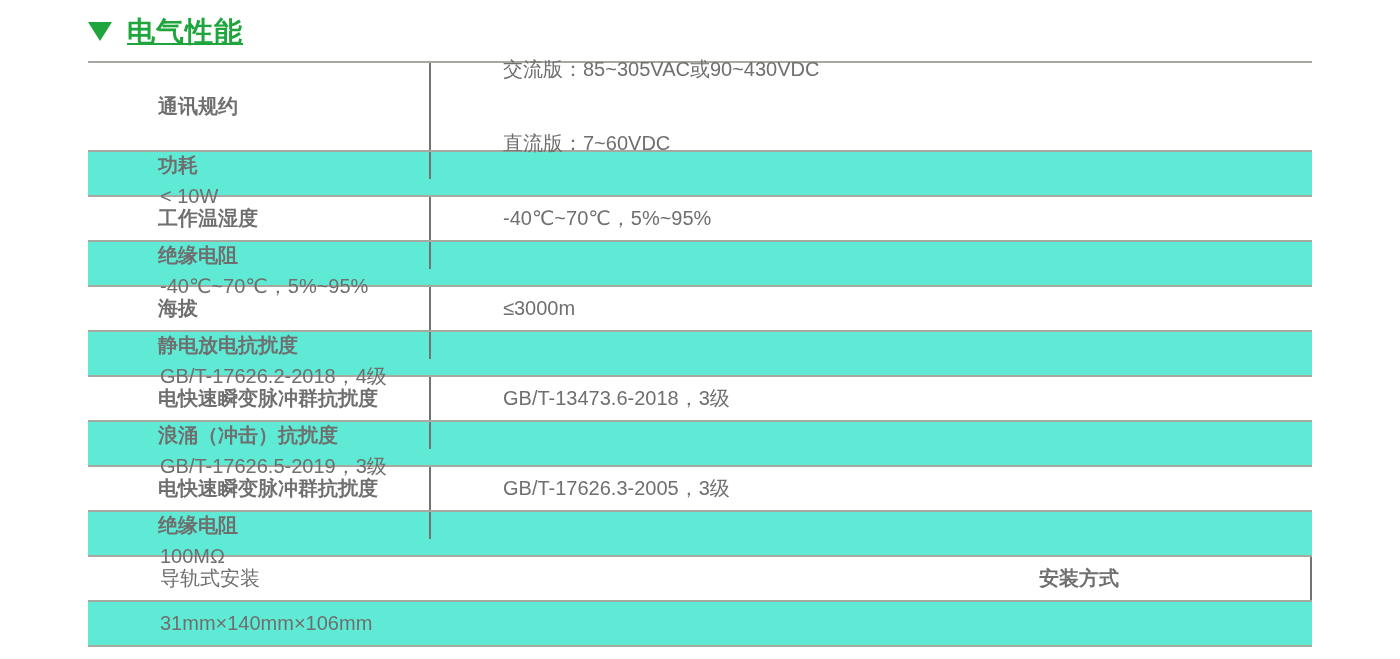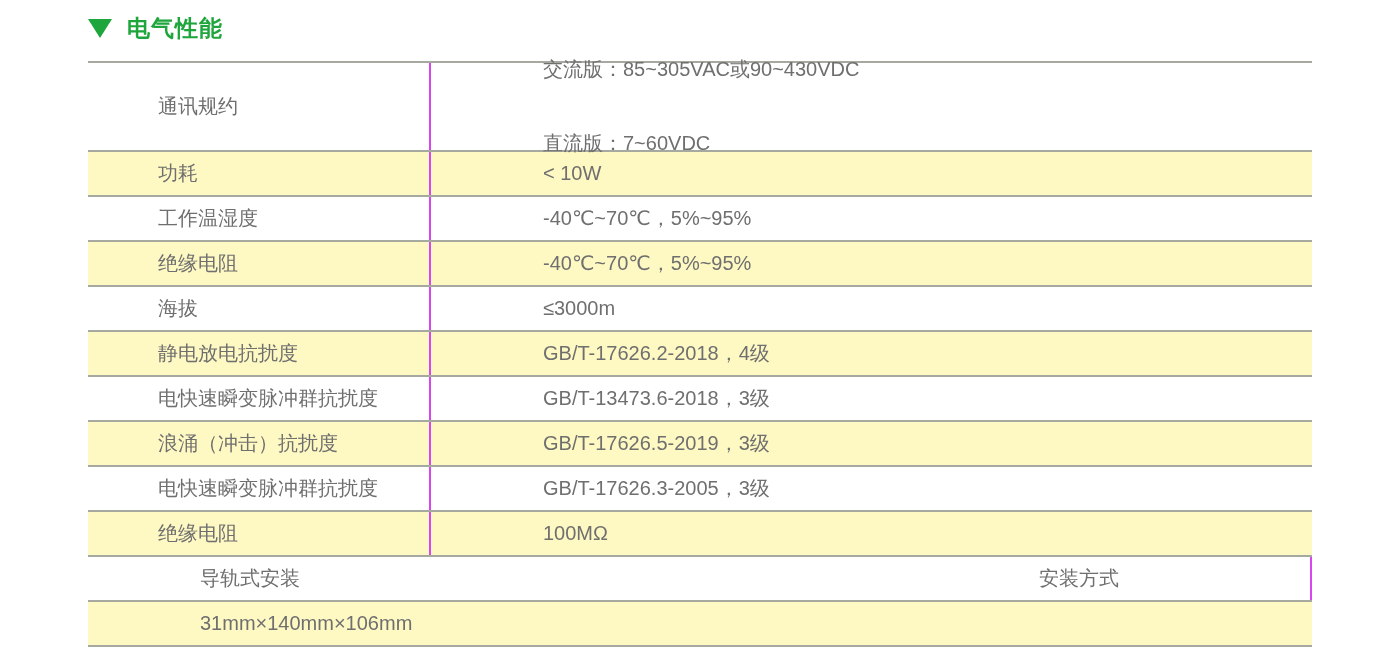--- a/index.html
+++ b/index.html
@@ -28,60 +28,63 @@
   .tri {
     width: 0;
     height: 0;
     border-left: 12px solid transparent;
     border-right: 12px solid transparent;
     border-top: 19px solid #1ea53c;
     display: inline-block;
   }
   .title {
     margin: 0;
-    font-size: 23px;
+    font-size: 28px;
     font-weight: bold;
     color: #1ea53c;
     letter-spacing: 1px;
     line-height: 1.2;
+    text-decoration: underline;
   }
   .spec-table {
     position: absolute;
     left: 88px;
     top: 61px;
     width: 1224px;
     border-top: 2px solid #a6a9a0;
     font-size: 20px;
     color: #6f6f6f;
   }
   .row {
     display: flex;
     border-bottom: 2px solid #a6a9a0;
     height: 43px;
     background: #ffffff;
   }
   .row.multi {
     height: 87px;
   }
   .row.shaded {
-    background: #fef9c3;
+    background: #5eead4;
+    flex-direction: column;
   }
   .cell {
     box-sizing: border-box;
   }
   .cell.label {
     width: 343px;
     padding-left: 70px;
     display: flex;
     align-items: center;
-    border-right: 2px solid #d946ef;
+    border-right: 2px solid #737373;
+    font-weight: bold;
   }
   .cell.value {
     flex: 1;
-    padding-left: 112px;
+    padding-left: 72px;
     display: flex;
     flex-direction: column;
     justify-content: center;
     gap: 39px;
   }
   .value-line {
     line-height: 35px;
   }
 </style>
 </head>

